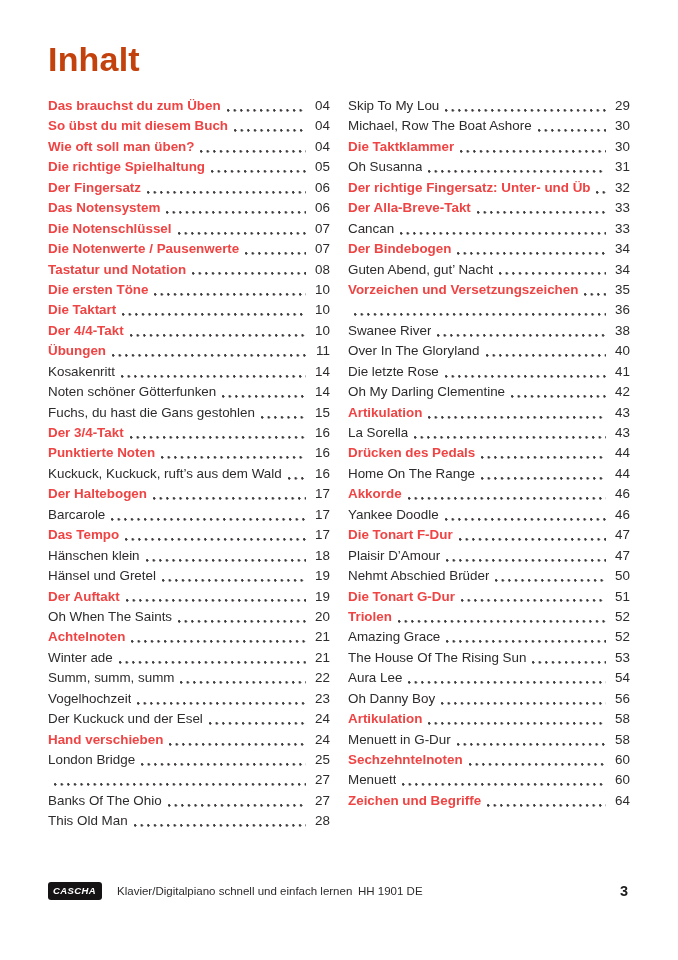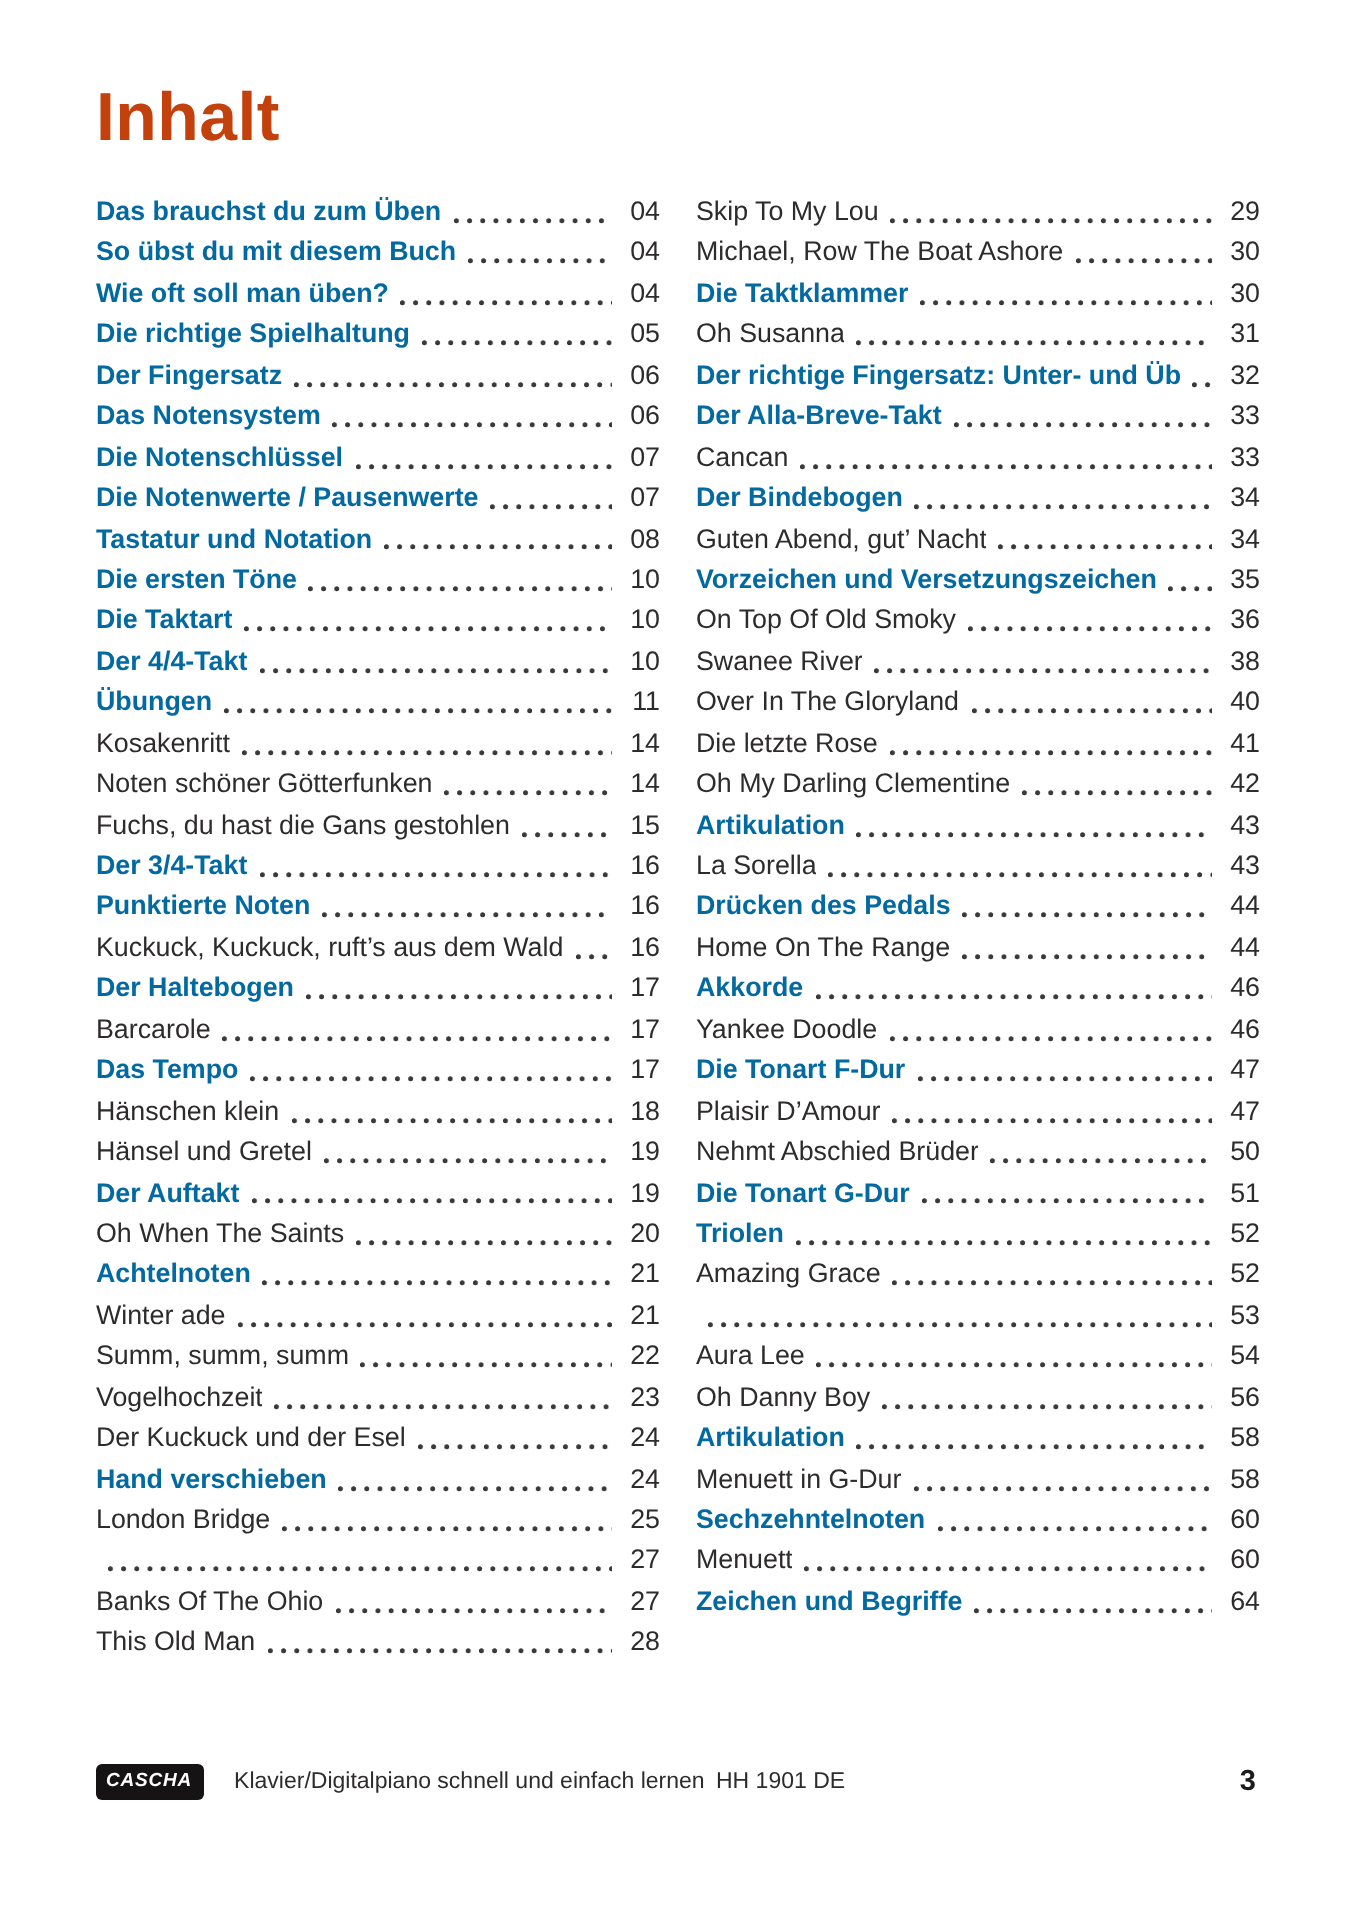--- a/index.html
+++ b/index.html
@@ -31,21 +31,21 @@
     height: 20.45px;
     font-size: 13.4px;
     line-height: 20.45px;
     white-space: nowrap;
   }
   .row .label {
     color: #2e2b2c;
     overflow: hidden;
     flex-shrink: 1;
   }
-  .row.bold .label { font-weight: 700; color: #0369a1; }
+  .row.bold .label { font-weight: 700; color: #ef4444; }
   .leader {
     flex: 1 1 auto;
     min-width: 10px;
     height: 3px;
     align-self: flex-end;
     margin: 0 3px 4.5px 6px;
     background-image: radial-gradient(circle at 1.2px 1.4px, #3c3839 1.05px, rgba(0,0,0,0) 1.45px);
     background-size: 6.6px 3px;
     background-repeat: repeat-x;
     background-position: left bottom;
@@ -319,21 +319,20 @@
           <span class="label">Guten Abend, gut’ Nacht</span>
           <span class="leader"></span>
           <span class="num">34</span>
         </div>
         <div class="row bold">
           <span class="label">Vorzeichen und Versetzungszeichen</span>
           <span class="leader"></span>
           <span class="num">35</span>
         </div>
         <div class="row">
-          <span class="label">On Top Of Old Smoky</span>
           <span class="leader"></span>
           <span class="num">36</span>
         </div>
         <div class="row">
           <span class="label">Swanee River</span>
           <span class="leader"></span>
           <span class="num">38</span>
         </div>
         <div class="row">
           <span class="label">Over In The Gloryland</span>
@@ -404,20 +403,21 @@
           <span class="label">Triolen</span>
           <span class="leader"></span>
           <span class="num">52</span>
         </div>
         <div class="row">
           <span class="label">Amazing Grace</span>
           <span class="leader"></span>
           <span class="num">52</span>
         </div>
         <div class="row">
+          <span class="label">The House Of The Rising Sun</span>
           <span class="leader"></span>
           <span class="num">53</span>
         </div>
         <div class="row">
           <span class="label">Aura Lee</span>
           <span class="leader"></span>
           <span class="num">54</span>
         </div>
         <div class="row">
           <span class="label">Oh Danny Boy</span>

